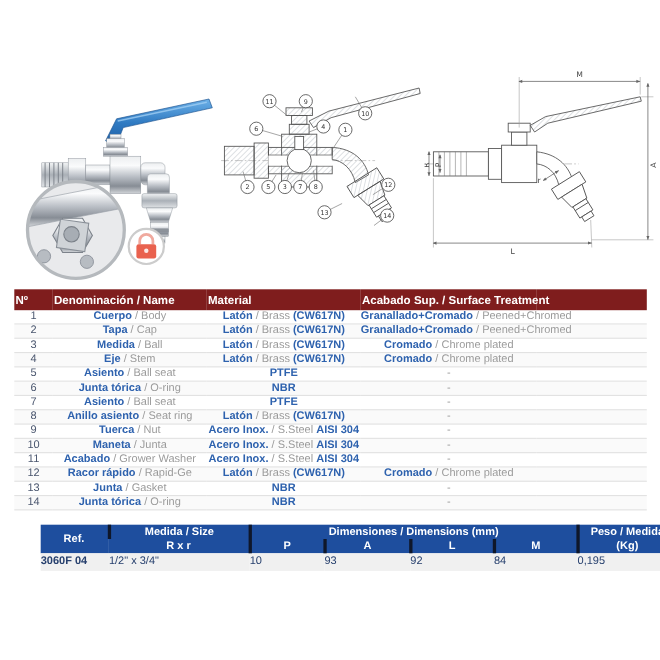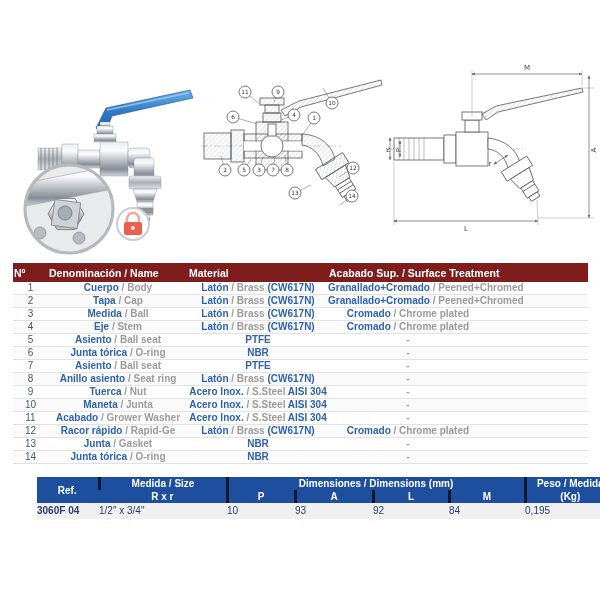--- a/index.html
+++ b/index.html
@@ -20,21 +20,21 @@
   
   table{border-collapse:collapse;table-layout:fixed;}
   .parts-table{position:absolute;left:13px;top:263px;width:575px;font-size:10px;}
   .parts-table th{background:#7f1d1d;color:#fff;font-weight:bold;height:17px;
                   font-size:10.5px;padding:1px;text-align:left;white-space:nowrap;}
   .parts-table td{height:12px;padding:0;text-align:center;white-space:nowrap;
                   border-bottom:1px solid #e2e2e2;line-height:12px;}
   .parts-table tbody tr:nth-child(even) td{background:#fafafa;}
   .num-cell{color:#4a566e;}
   .seg-es{color:#2e62ae;font-weight:bold;}
-  .seg-en{color:#9b9b9b;font-weight:bold;}
+  .seg-en{color:#9b9b9b;}
   
   .spec-table{position:absolute;left:13px;top:477px;width:577px;font-size:10px;margin-left:24px;}
   .spec-table th{background:#1e4e9e;color:#fff;font-weight:bold;padding:0;
                  text-align:center;white-space:nowrap;height:13px;line-height:13px;}
   .spec-table thead th + th{border-left:3px solid #0f172a;}
   .spec-table td{background:#f0f0f0;color:#27406e;text-align:left;height:16px;
                  padding:0;line-height:16px;white-space:nowrap;}
   .ref-cell{font-weight:bold;color:#1f3864;}
 </style>
 </head>

